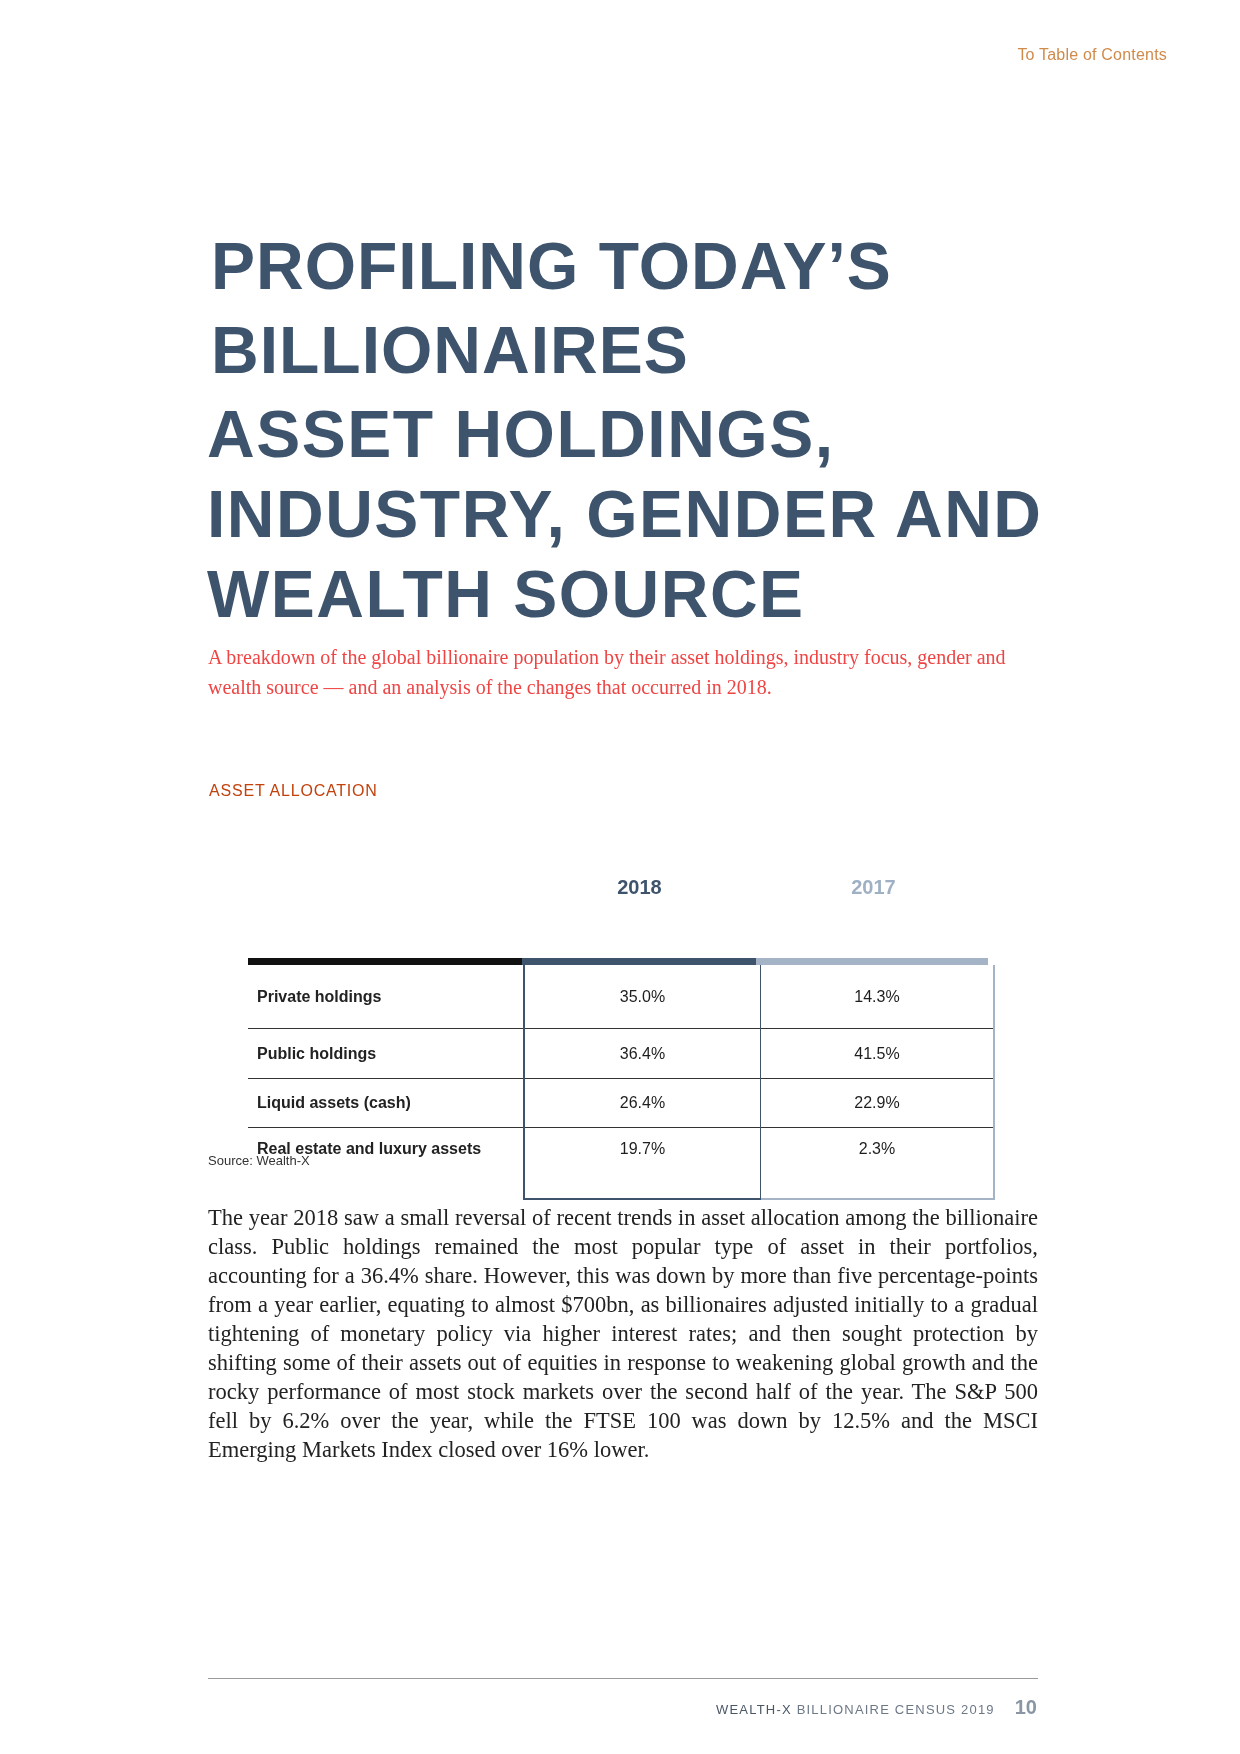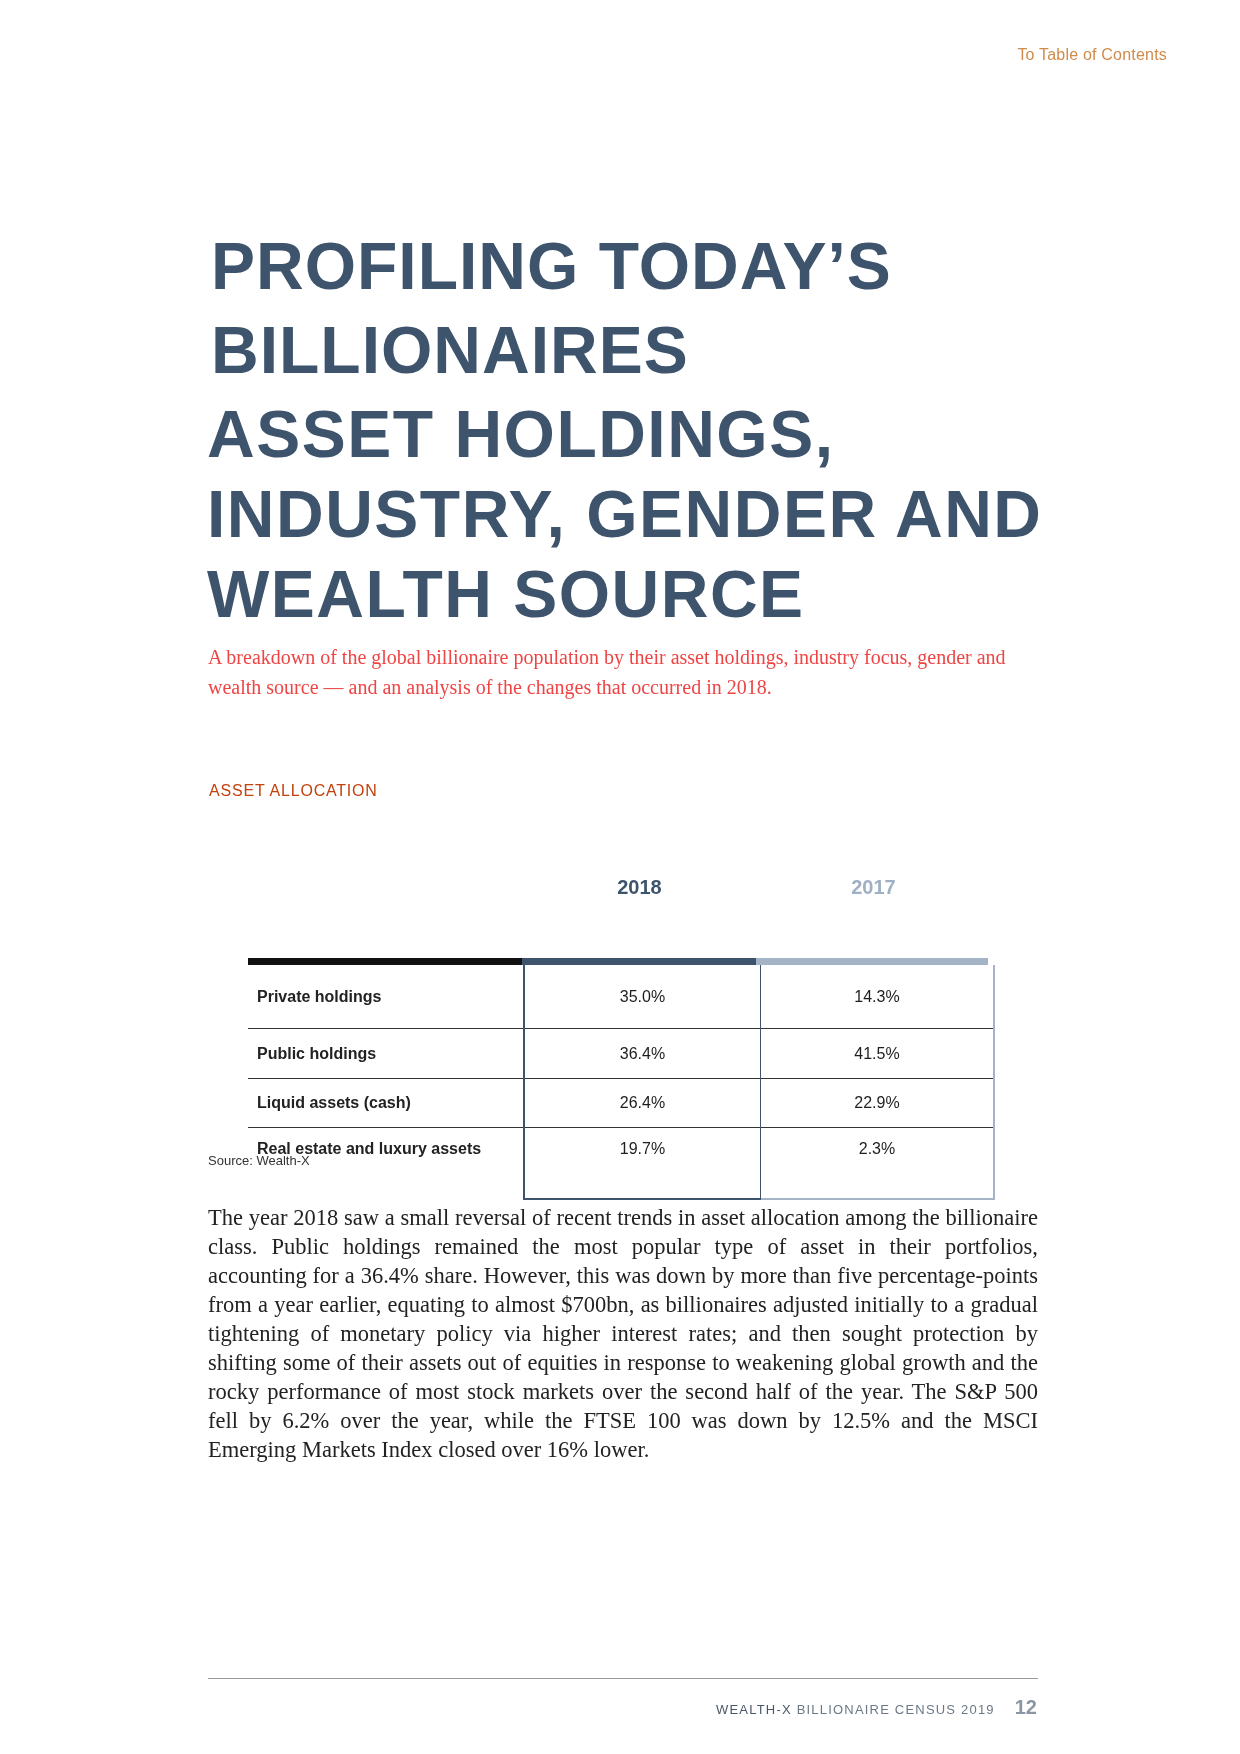--- a/index.html
+++ b/index.html
@@ -128,14 +128,14 @@
 <div class="source">Source: Wealth-X</div>
 
 <p class="body-text">The year 2018 saw a small reversal of recent trends in asset allocation among the billionaire class. Public holdings remained the most popular type of asset in their portfolios, accounting for a 36.4% share. However, this was down by more than five percentage-points from a year earlier, equating to almost $700bn, as billionaires adjusted initially to a gradual tightening of monetary policy via higher interest rates; and then sought protection by shifting some of their assets out of equities in response to weakening global growth and the rocky performance of most stock markets over the second half of the year. The S&amp;P 500 fell by 6.2% over the year, while the FTSE 100 was down by 12.5% and the MSCI Emerging Markets Index closed over 16% lower.</p>
 
 <div class="footer-rule"></div>
 <div class="footer">
   <span class="footer-brand">
     <span class="b1">WEALTH-X</span>
     <span>BILLIONAIRE CENSUS 2019</span>
   </span>
-  <span class="footer-page">12</span>
+  <span class="footer-page">10</span>
 </div>
 
 </body></html>

